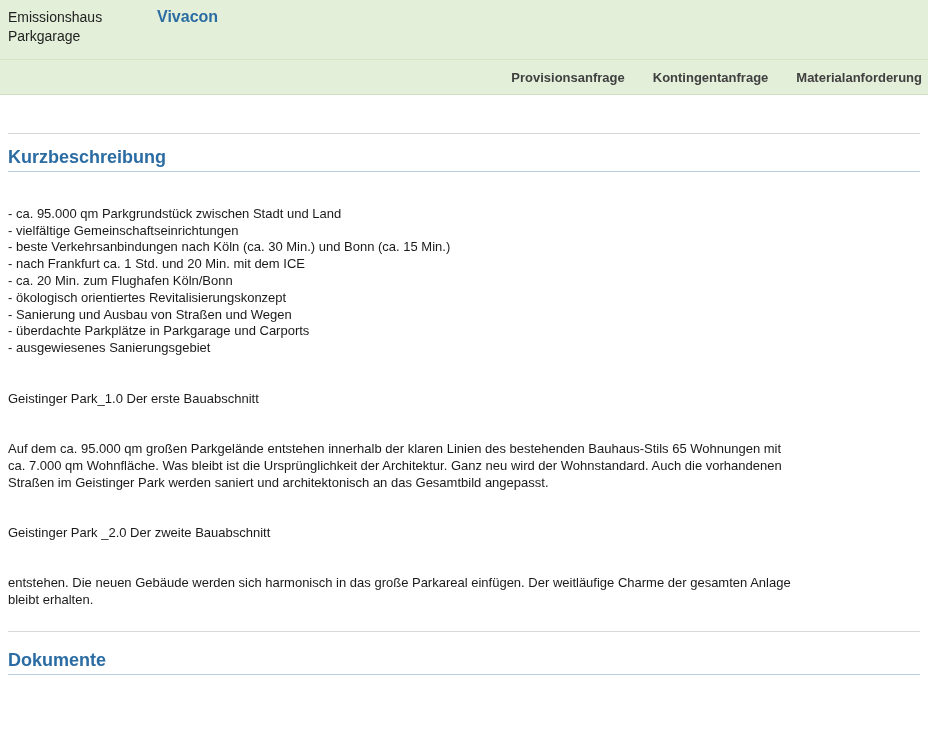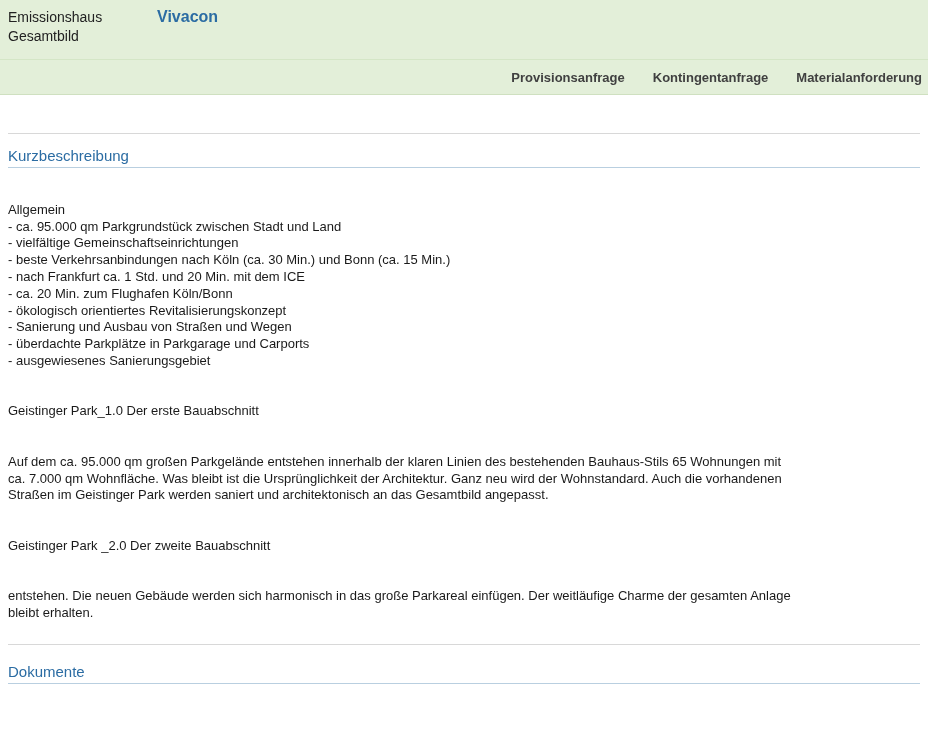--- a/index.html
+++ b/index.html
@@ -70,22 +70,22 @@
   .gap {
     height: 38px;
     background: #ffffff;
   }
 
   
   .section {
     padding: 0 8px;
   }
   .section-title {
-    font-size: 15px;
-    font-weight: normal;
+    font-size: 18px;
+    font-weight: bold;
     color: #2b6ca3;
     padding-bottom: 3px;
     margin-bottom: 0;
   }
   .rule {
     border: 0;
     border-top: 1px solid #b9cfe0;
     margin: 0 0 0 0;
     height: 0;
   }
@@ -139,21 +139,21 @@
     height: 33px;
     gap: 10px;
   }
 </style>
 </head>
 <body>
 
 <div class="header-band">
   <div class="header-left">
     <div>Emissionshaus</div>
-    <div>Gesamtbild</div>
+    <div>Parkgarage</div>
   </div>
   <div class="header-company">Vivacon</div>
 </div>
 
 <div class="nav-band">
   <div class="nav-items">
     <span class="nav-item">Provisionsanfrage</span>
     <span class="nav-item">Kontingentanfrage</span>
     <span class="nav-item">Materialanforderung</span>
   </div>
@@ -164,21 +164,20 @@
   <hr class="rule-light">
 </div>
 
 <div class="section" style="padding-top:13px;">
   <div class="section-title">Kurzbeschreibung</div>
   <hr class="rule">
 
   <div style="height:17px;"></div>
 
   <div class="spacer-line"></div>
-  <div class="body-text para">Allgemein</div>
   <div class="body-text para">- ca. 95.000 qm Parkgrundstück zwischen Stadt und Land</div>
   <div class="body-text para">- vielfältige Gemeinschaftseinrichtungen</div>
   <div class="body-text para">- beste Verkehrsanbindungen nach Köln (ca. 30 Min.) und Bonn (ca. 15 Min.)</div>
   <div class="body-text para">- nach Frankfurt ca. 1 Std. und 20 Min. mit dem ICE</div>
   <div class="body-text para">- ca. 20 Min. zum Flughafen Köln/Bonn</div>
   <div class="body-text para">- ökologisch orientiertes Revitalisierungskonzept</div>
   <div class="body-text para">- Sanierung und Ausbau von Straßen und Wegen</div>
   <div class="body-text para">- überdachte Parkplätze in Parkgarage und Carports</div>
   <div class="body-text para">- ausgewiesenes Sanierungsgebiet</div>
 

